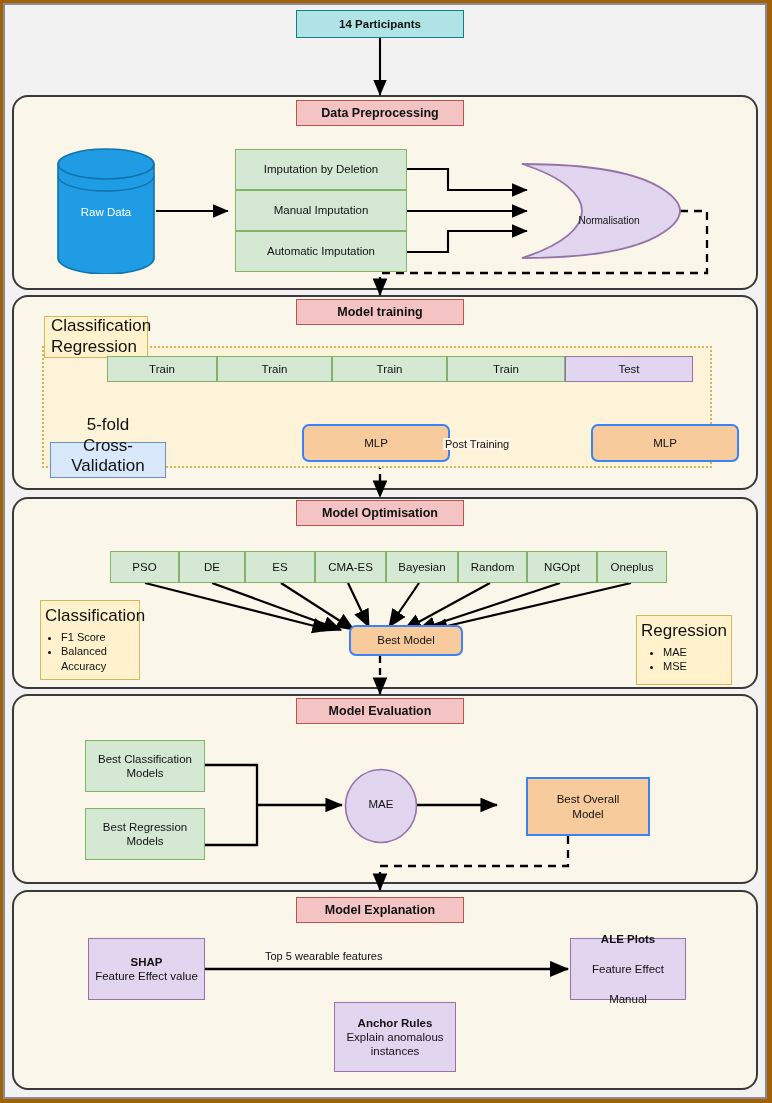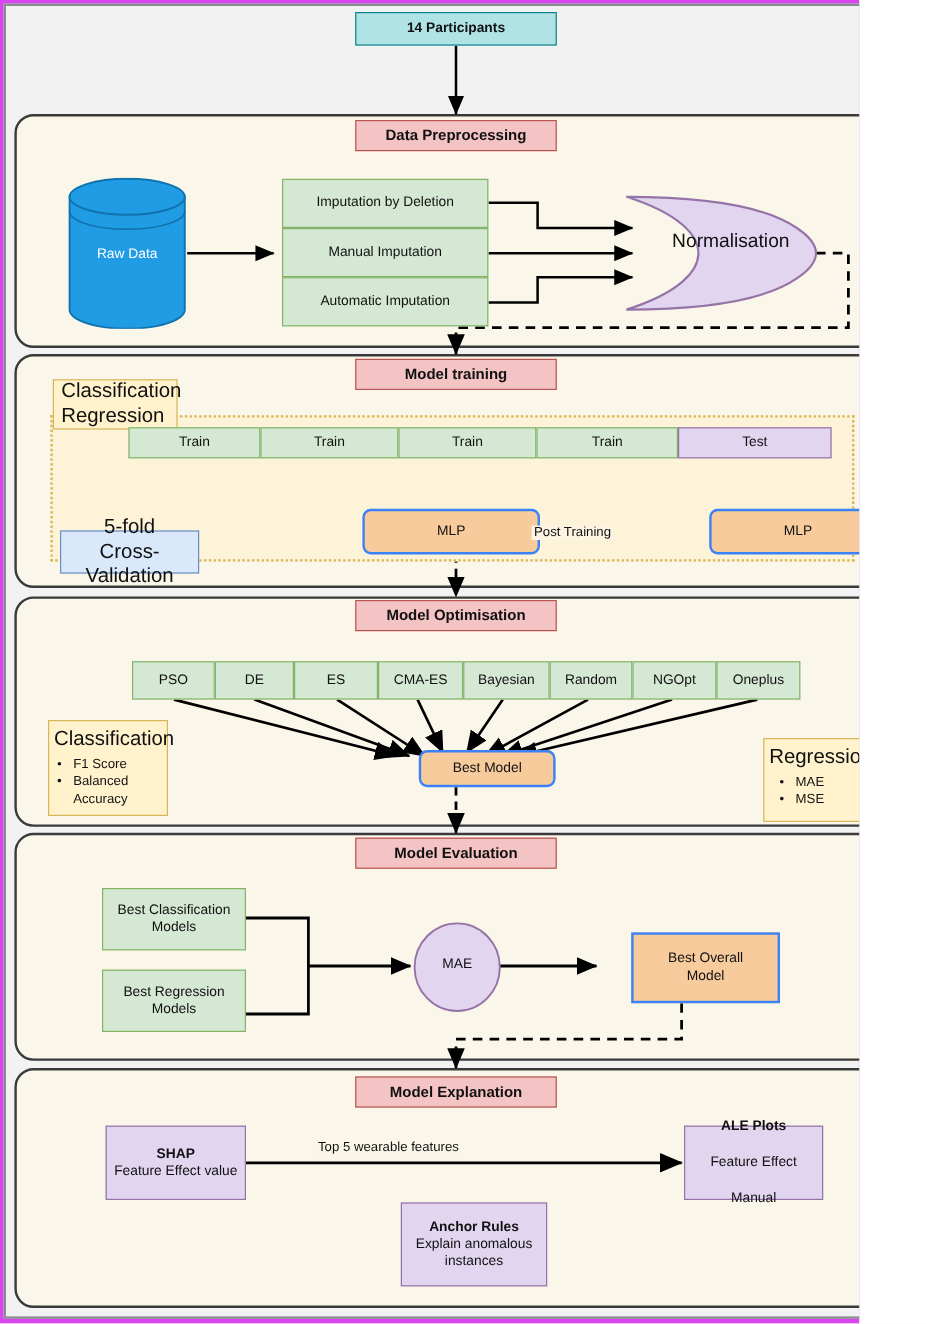--- a/index.html
+++ b/index.html
@@ -1,17 +1,17 @@
 <!DOCTYPE html>
 <html><head>
 <meta charset="utf-8">
 <style>
   html,body{margin:0;padding:0;background:#ffffff;}
   body{font-family:"Liberation Sans",sans-serif;}
-  #canvas{position:relative;width:716px;height:1103px;background:#d946ef;overflow:hidden;}
+  #canvas{position:relative;width:772px;height:1103px;background:#a16207;overflow:hidden;}
   .outer-frame{position:absolute;left:3px;top:3px;width:764px;height:1096px;border:2px solid #8a8a93;background:#f2f2f2;box-sizing:border-box;}
   .section{position:absolute;background:#faf6ea;border:2px solid #3a3a3a;border-radius:16px;box-sizing:border-box;}
   .phase{position:absolute;background:#f4c3c3;border:1.5px solid #b85450;box-sizing:border-box;display:flex;align-items:center;justify-content:center;font-weight:bold;font-size:12.5px;color:#111;}
   .nodebox{position:absolute;box-sizing:border-box;display:flex;flex-direction:column;align-items:center;justify-content:center;text-align:center;font-size:11.5px;color:#111;line-height:1.22;}
   .green{background:#d5e8d4;border:1.2px solid #82b366;}
   .purple{background:#e1d5f0;border:1.2px solid #9673a6;}
   .orange{background:#f8cb9c;border:2px solid #3b82f6;border-radius:7px;margin-left:26px;}
   .cyan{background:#b0e3e6;border:1.5px solid #0e8088;}
   .yellowbox{background:#fff2cc;border:1.5px solid #d6b656;}
   .bluebox{background:#dae8fc;border:1.5px solid #6c8ebf;}
@@ -130,31 +130,31 @@
     <span>Manual Imputation</span>
   </div>
   <div class="nodebox green" style="left:235px;top:231px;width:172px;height:41px;">
     <span>Automatic Imputation</span>
   </div>
 
   <div style="position:absolute;left:518px;top:162px;width:164px;height:98px;">
     <svg width="164" height="98" viewBox="0 0 164 98">
       <path d="M4,2 C48,16 64,34 64,49 C64,64 48,82 4,96 C70,96 120,88 146,70 C158,62 162,55 162,49 C162,43 158,36 146,28 C120,10 70,2 4,2 Z" fill="#e1d5f0" stroke="#9673a6" stroke-width="1.8"></path>
     </svg>
-    <div style="position:absolute;left:0;top:31px;width:164px;text-align:center;font-size:16px;color:#111;padding-left:18px;box-sizing:border-box;">Normalisation</div>
+    <div style="position:absolute;left:0;top:53px;width:164px;text-align:center;font-size:10px;color:#111;padding-left:18px;box-sizing:border-box;">Normalisation</div>
   </div>
 
   <div class="cv-dotted" style="left:42px;top:346px;width:670px;height:122px;"></div>
 
   <div class="nodebox yellowbox" style="left:44px;top:316px;width:104px;height:42px;align-items:flex-start;padding-left:6px;">
     <span class="lbl-small" style="align-self:flex-start">Classification</span>
     <span class="lbl-small" style="align-self:flex-start">Regression</span>
   </div>
 
-  <div class="nodebox bluebox" style="left:50px;top:442px;width:116px;height:36px;">
+  <div class="nodebox bluebox" style="left:50px;top:442px;width:116px;height:36px;justify-content:flex-end;">
     <span class="lbl-small">5-fold</span>
     <span class="lbl-small">Cross-Validation</span>
   </div>
 
   <div class="nodebox green" style="left:107px;top:356px;width:110px;height:26px;">
       <span>Train</span>
     </div>
   <div class="nodebox green" style="left:217px;top:356px;width:115px;height:26px;">
       <span>Train</span>
     </div>

